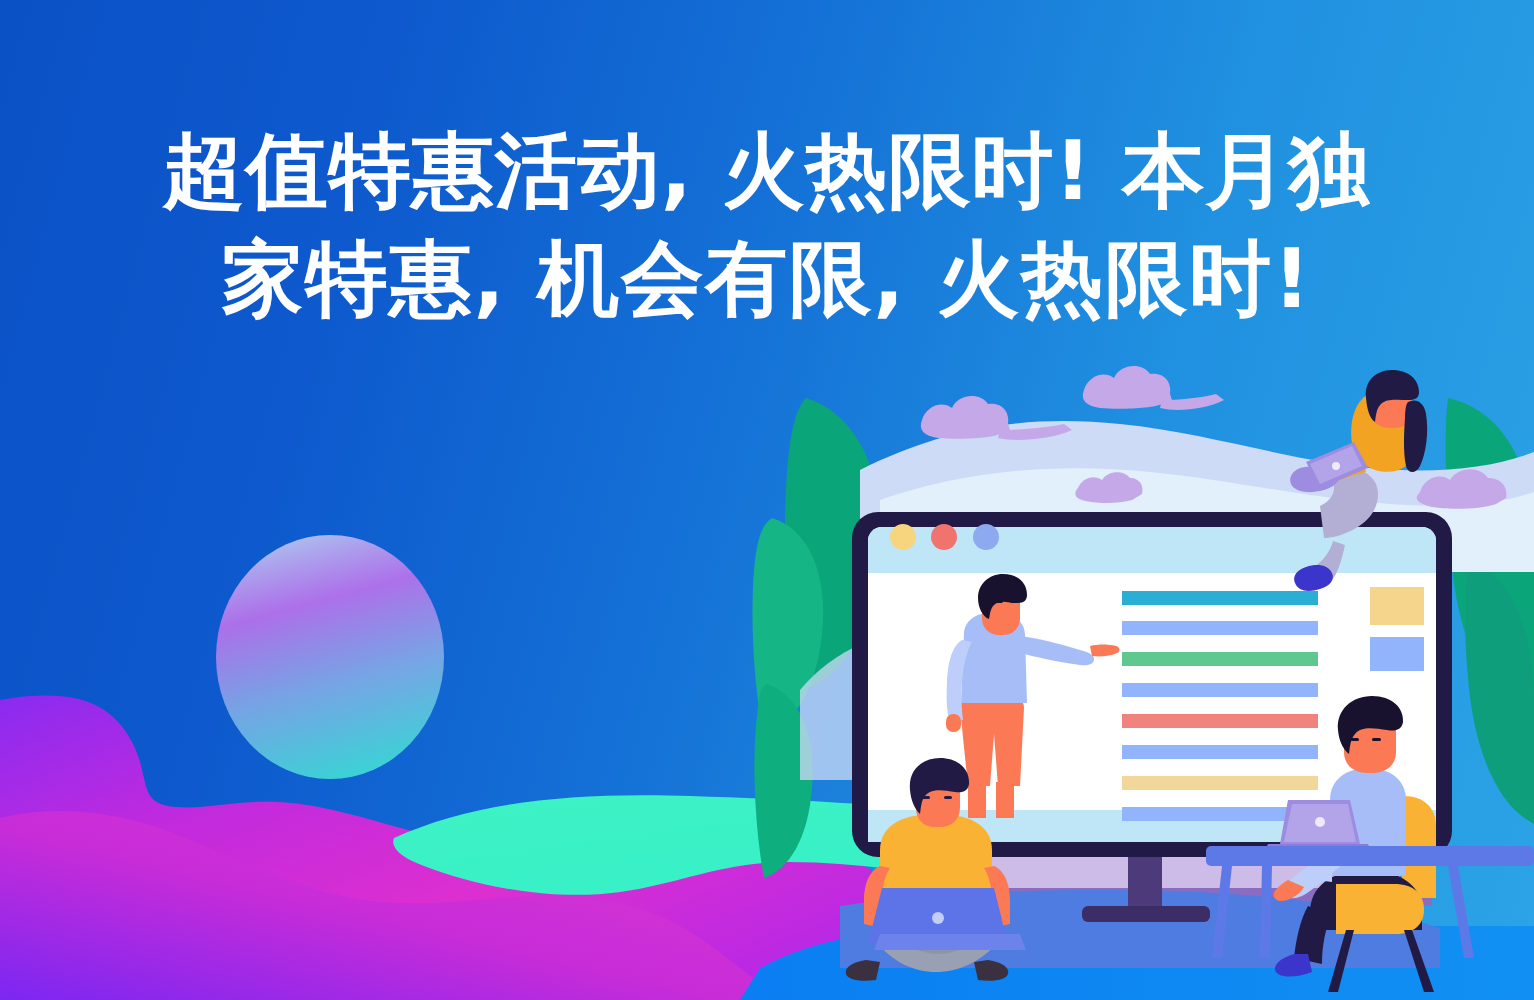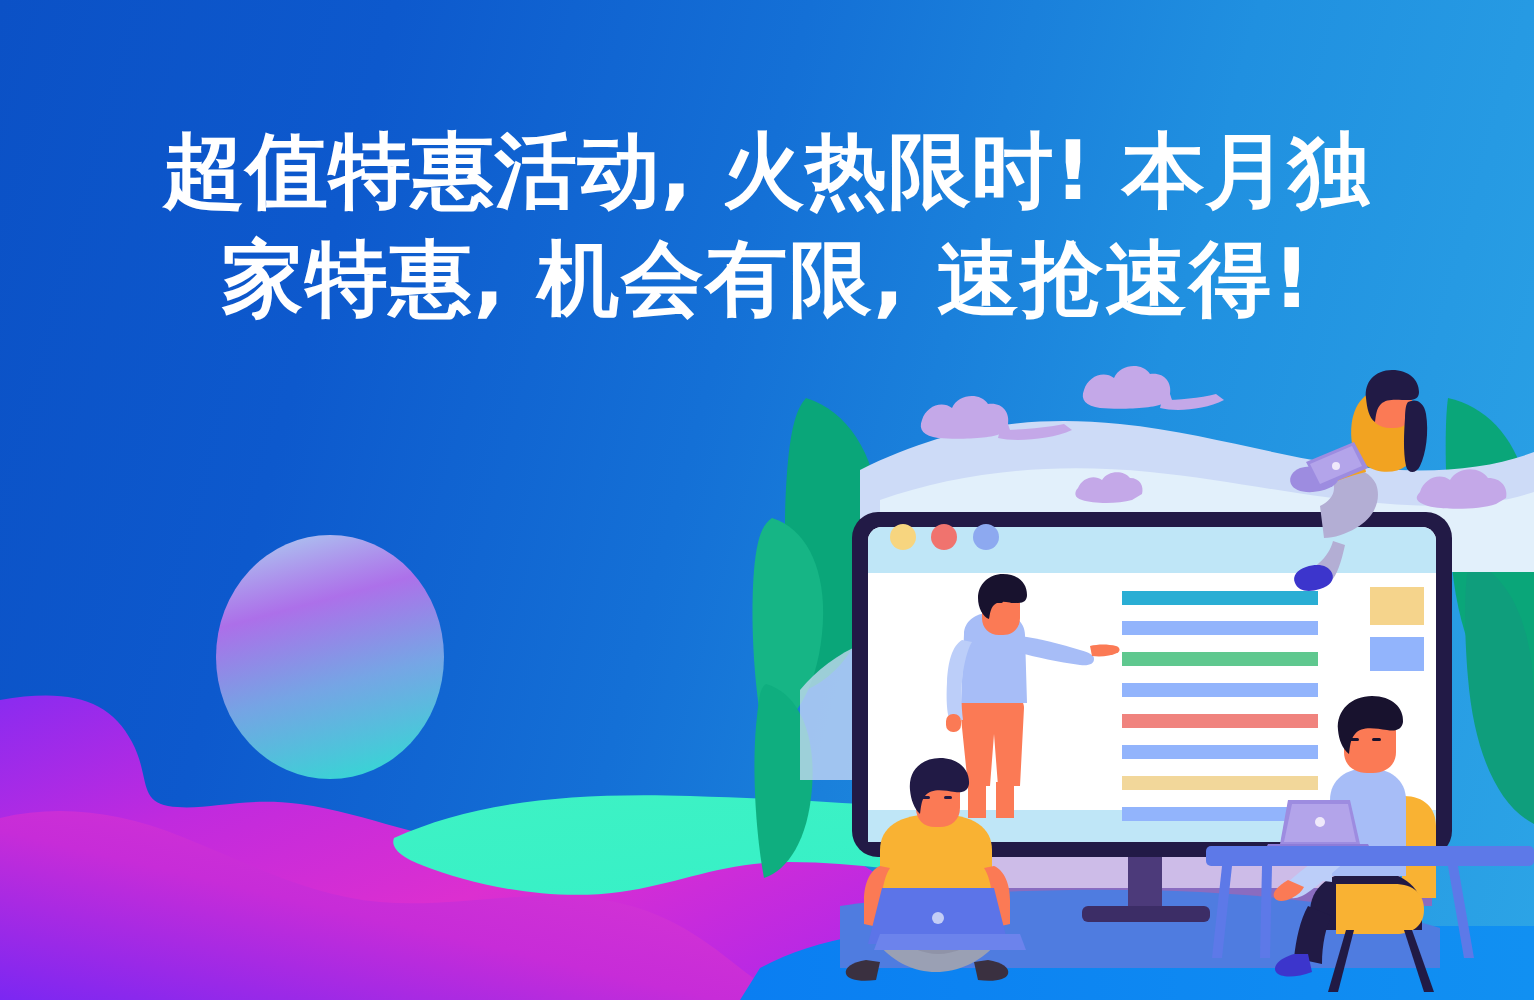--- a/index.html
+++ b/index.html
@@ -277,16 +277,16 @@
 
         <path d="M1222,866 l10,0 l-10,92 l-10,0 z" fill="#5d79e8"></path>
         <path d="M1262,866 l10,0 l-2,92 l-10,0 z" fill="#5d79e8"></path>
         <path d="M1448,866 l10,0 l16,92 l-10,0 z" fill="#5d79e8"></path>
       </g>
     </svg>
   </div>
 
   <div class="headline">
     <span class="ln ln1">超值特惠活动, 火热限时! 本月独</span>
-    <span class="ln ln2">家特惠, 机会有限, 速抢速得!</span>
+    <span class="ln ln2">家特惠, 机会有限, 火热限时!</span>
   </div>
 
 </div>
 
 </body></html>

